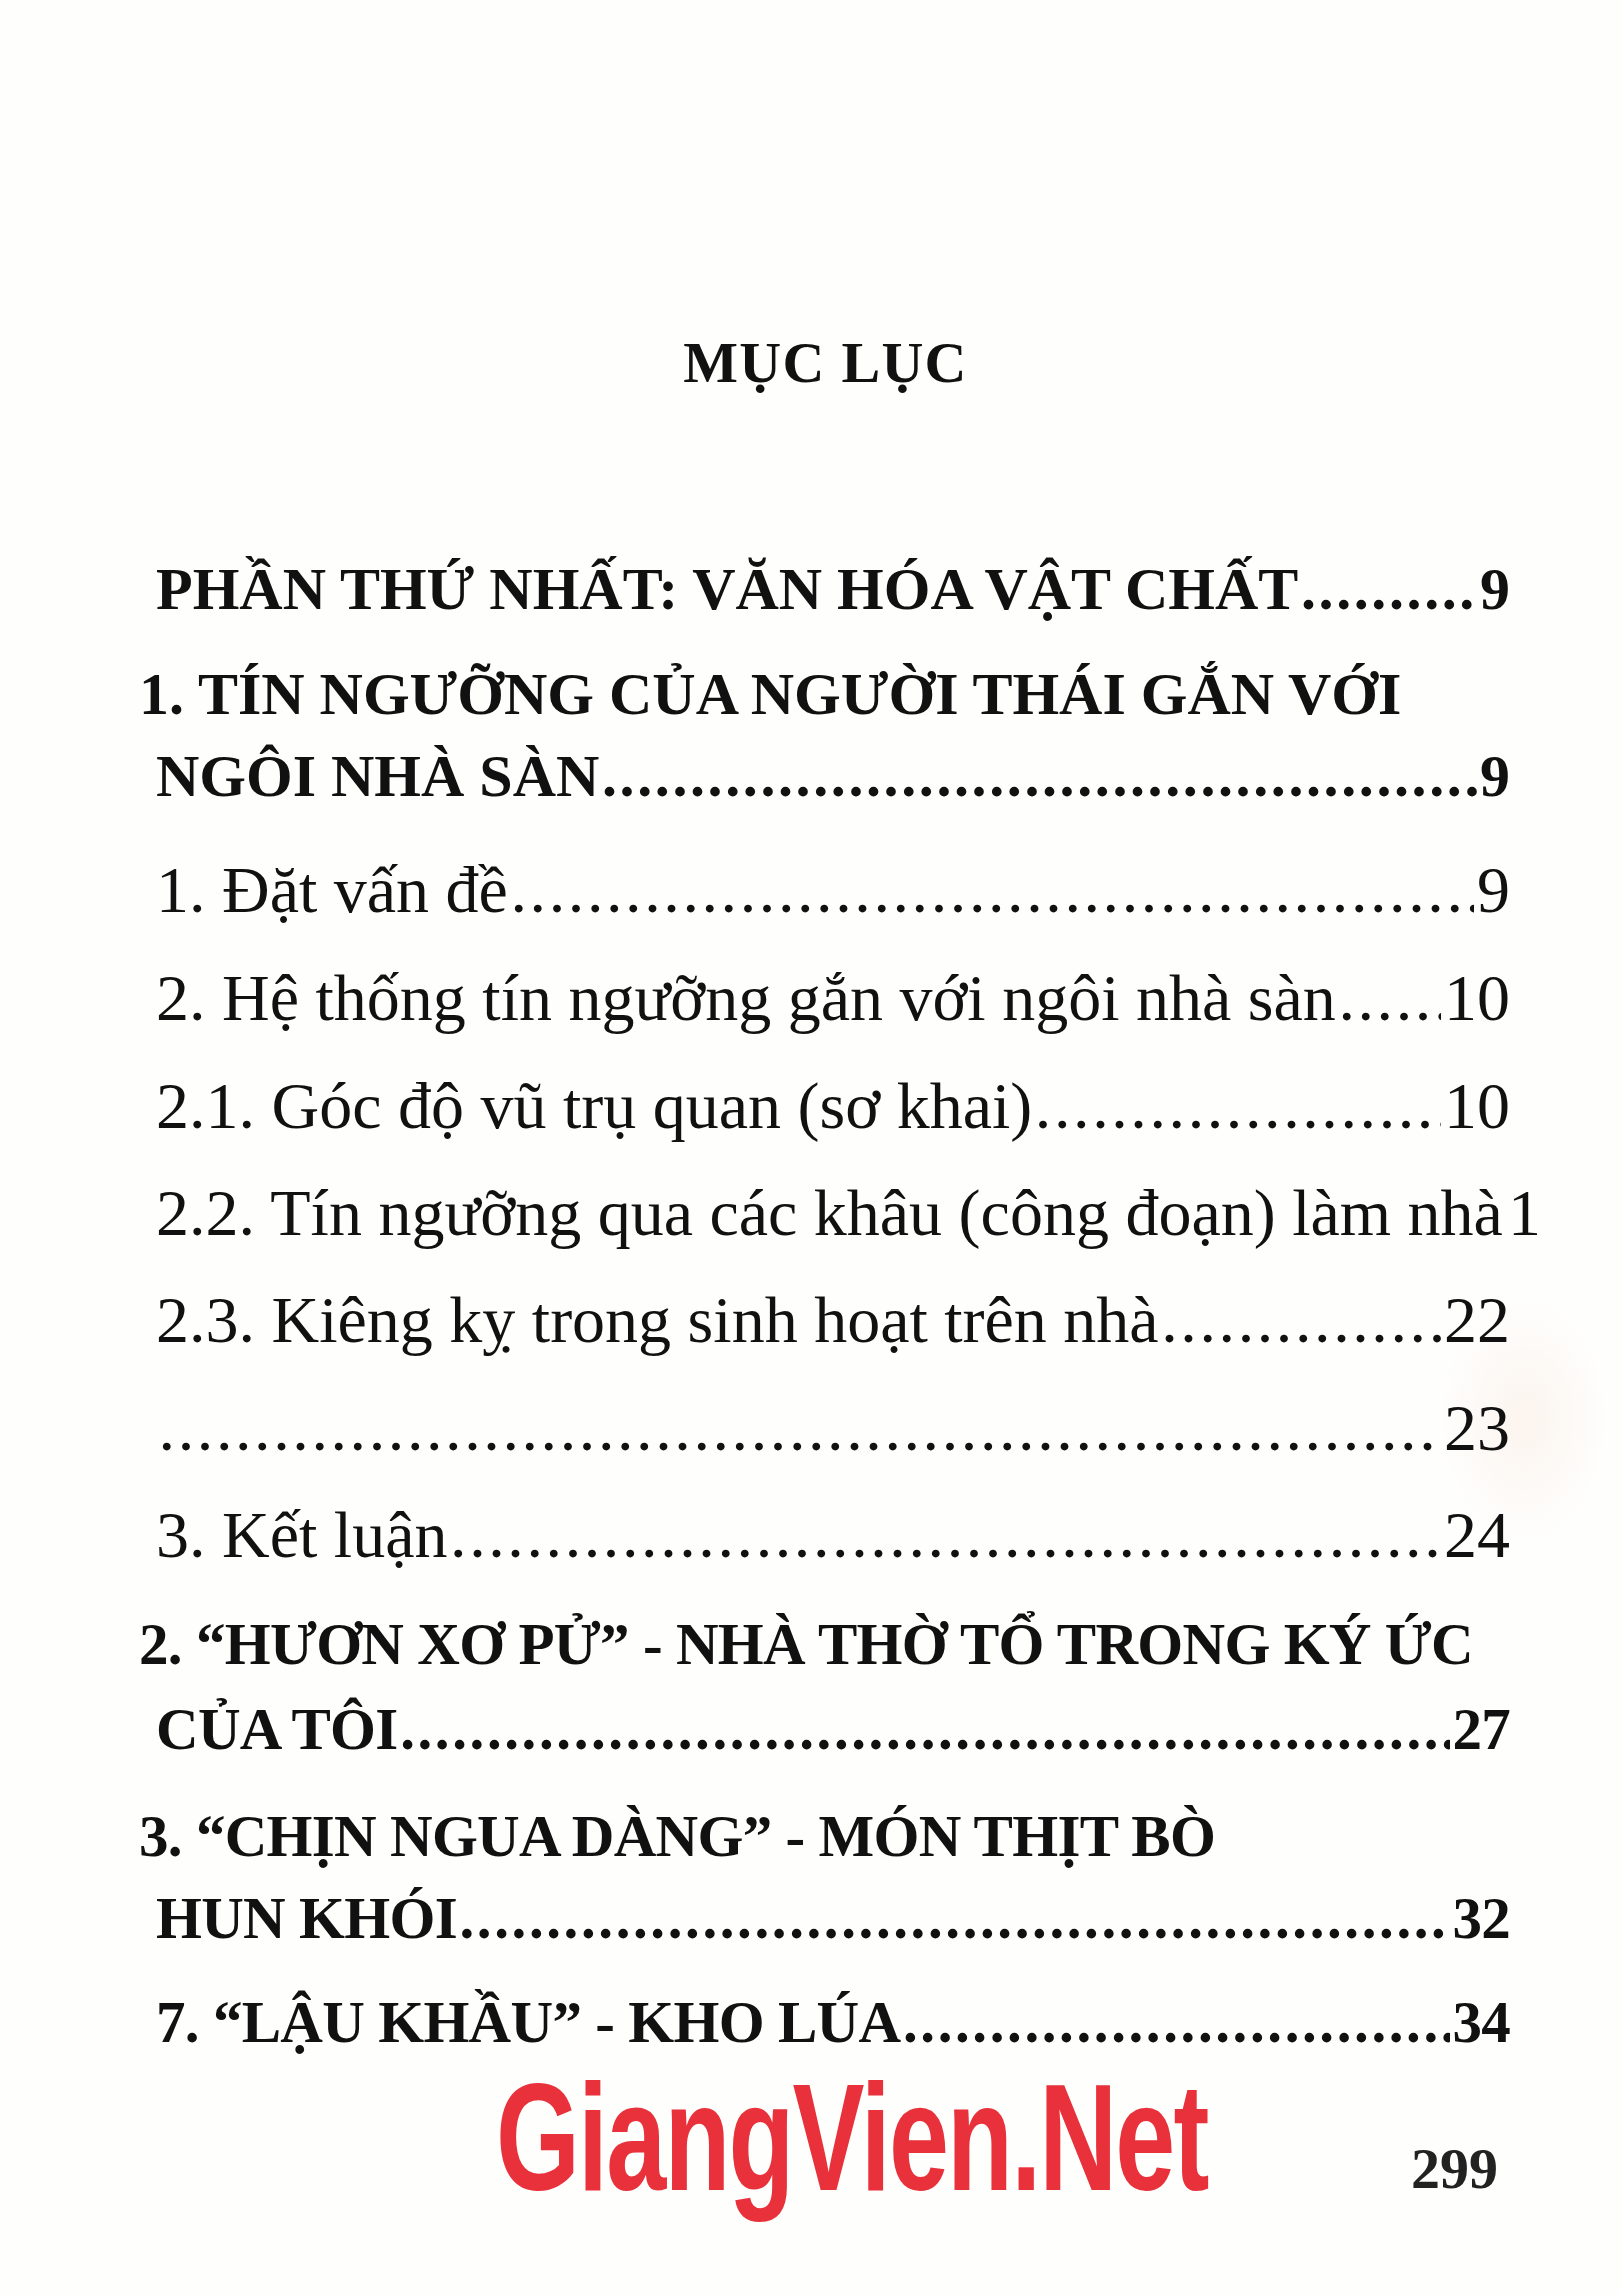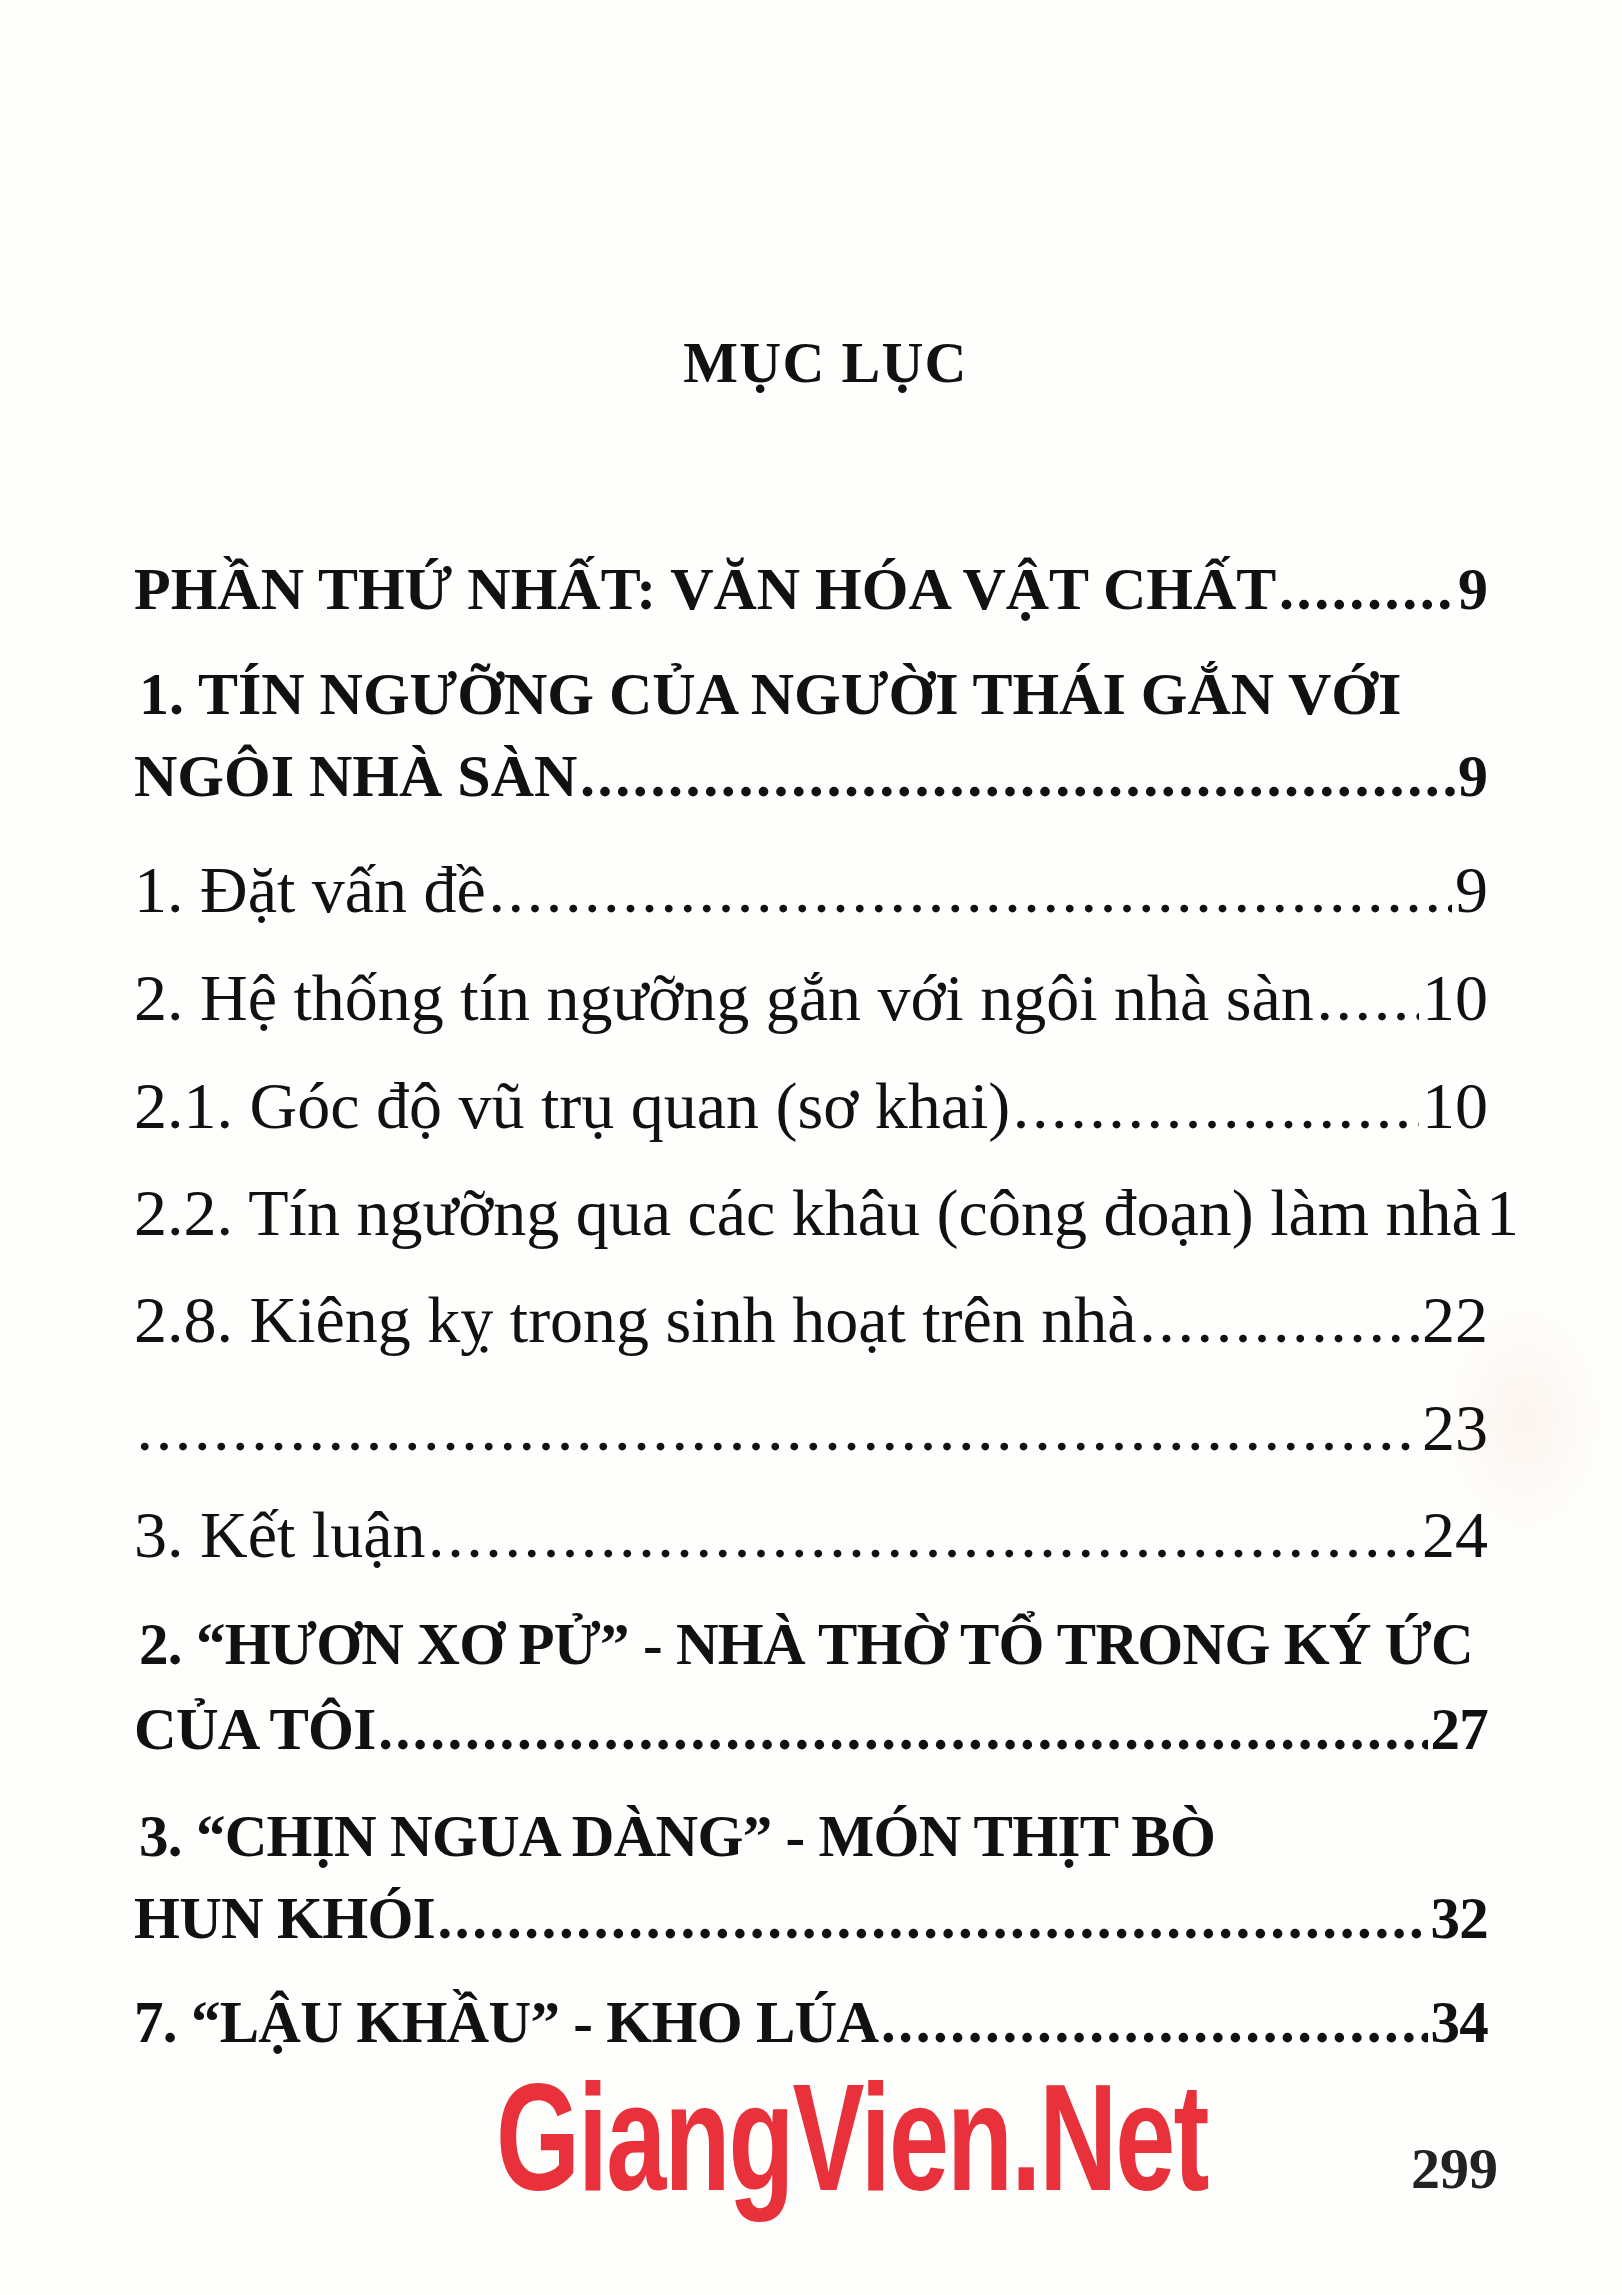--- a/index.html
+++ b/index.html
@@ -8,21 +8,21 @@
     background:#fefefc;
     font-family:"Liberation Serif", "DejaVu Serif", serif;
     color:#111;
   }
   .title {
     position:absolute; left:0; width:1651px; text-align:center;
     top:334px; font-size:58px; font-weight:bold; line-height:1;
     letter-spacing:1.3px;
   }
   .row {
-    position:absolute; left:134px; width:1354px;
+    position:absolute; left:156px; width:1354px;
     display:flex; align-items:flex-start; white-space:nowrap;
     line-height:1;
   }
   .row .label { flex:0 0 auto; }
   .row .leader {
     flex:1 1 auto; overflow:hidden; margin:0 2.6px;
     position:relative;
   }
   .row .leader::after {
     content:"........................................................................................................................................................................................................................................................";
@@ -87,21 +87,21 @@
   <span class="label">2.1. Góc độ vũ trụ quan (sơ khai)</span>
   <span class="leader"></span>
   <span class="page">10</span>
 </div>
 <div class="row reg" style="top:1180px">
   <span class="label">2.2. Tín ngưỡng qua các khâu (công đoạn) làm nhà</span>
   <span class="leader"></span>
   <span class="page">1</span>
 </div>
 <div class="row reg" style="top:1287px">
-  <span class="label">2.8. Kiêng kỵ trong sinh hoạt trên nhà</span>
+  <span class="label">2.3. Kiêng kỵ trong sinh hoạt trên nhà</span>
   <span class="leader"></span>
   <span class="page">22</span>
 </div>
 <div class="row reg" style="top:1395px">
   <span class="leader"></span>
   <span class="page">23</span>
 </div>
 <div class="row reg" style="top:1502px">
   <span class="label">3. Kết luận</span>
   <span class="leader"></span>

